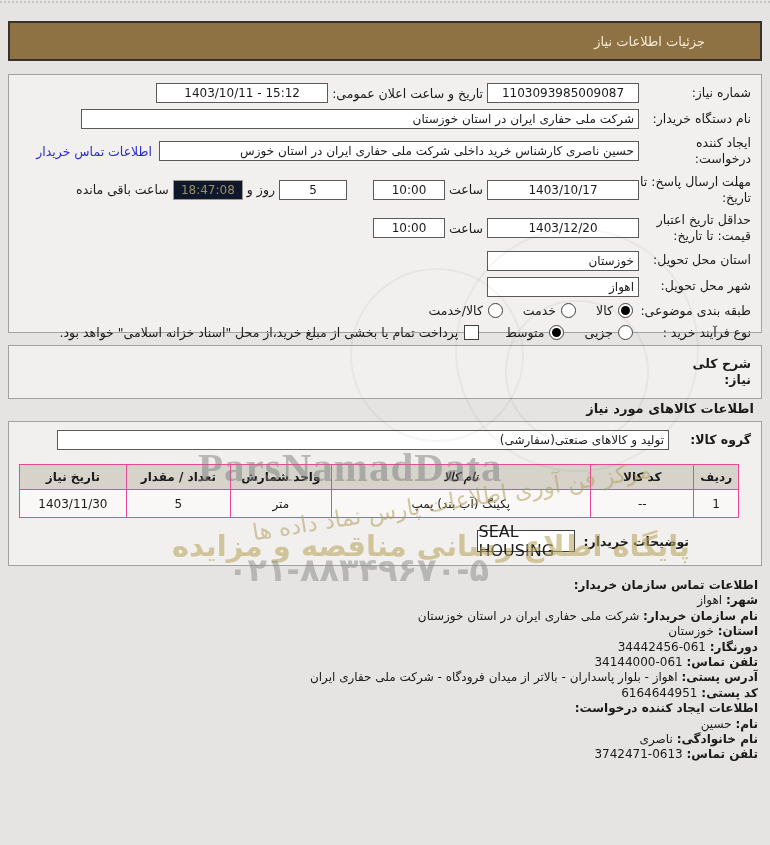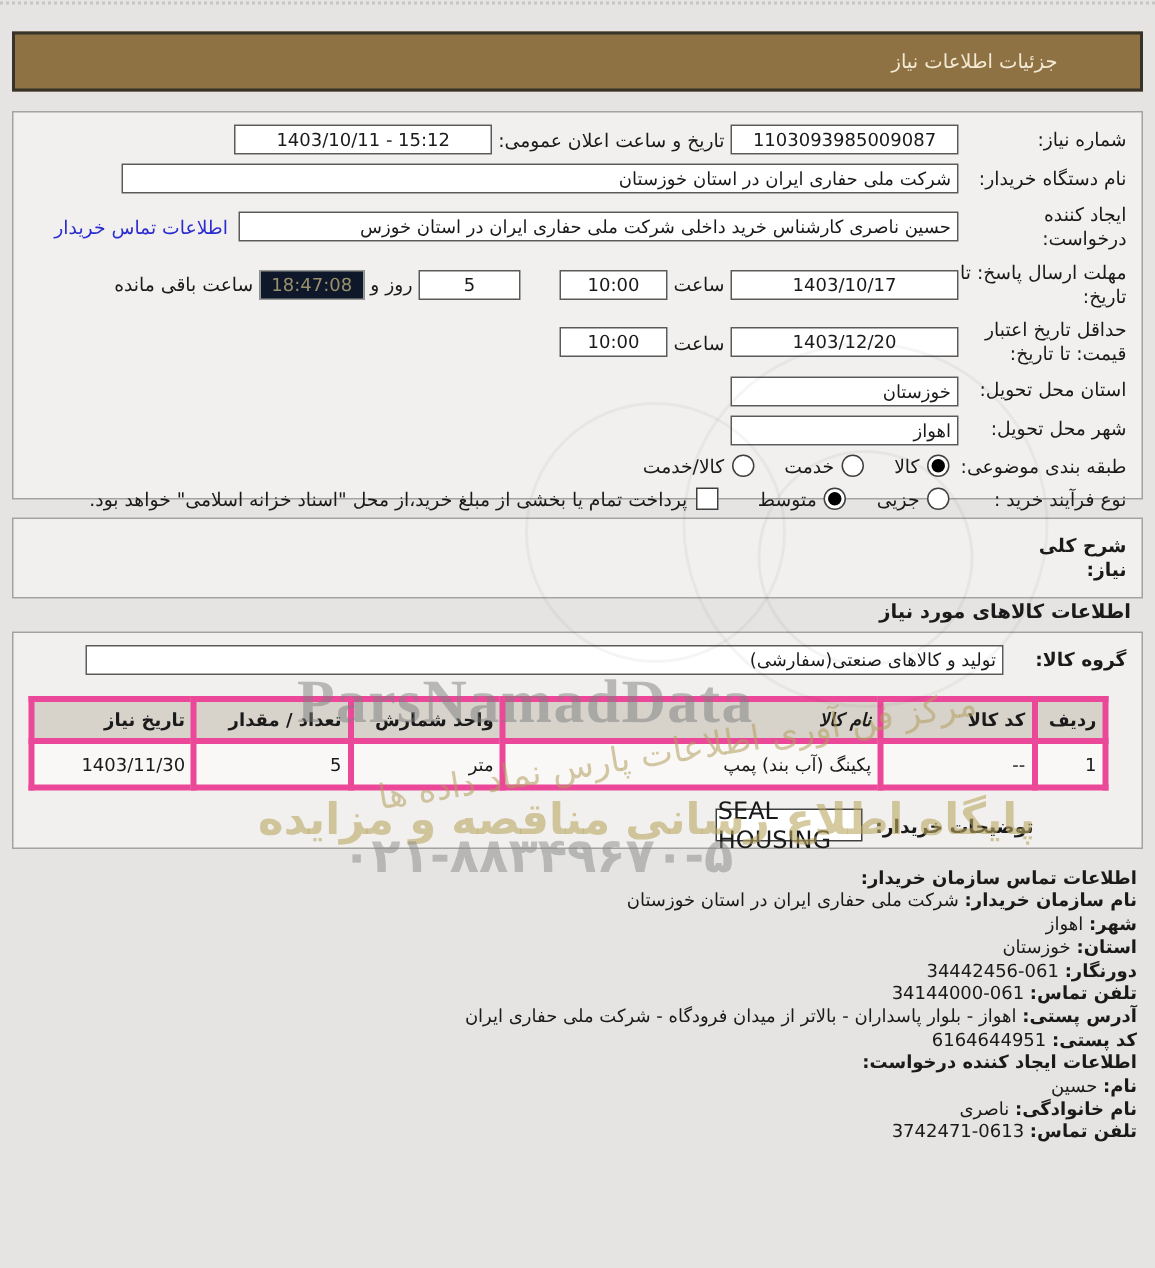--- a/index.html
+++ b/index.html
@@ -41,21 +41,21 @@
       display:inline-block;position:relative;flex:none;margin-left:5px;}
   .rd.on::after{content:"";position:absolute;inset:2px;background:#000;border-radius:50%;}
   .cb{width:13px;height:13px;border:1px solid #3f3f3f;background:#fff;display:inline-block;flex:none;margin-left:6px;}
   .optlbl{margin-left:20px;white-space:nowrap;}
   .descbox{
     flex:1;background:#fff;border:1px solid #5a5a5a;margin-left:28px;margin-right:8px;
     padding:3px 7px;font-size:12px;line-height:1.6;min-height:36px;
   }
   .sect-title{position:absolute;top:401px;right:16px;font-weight:bold;font-size:13px;}
   table{border-collapse:collapse;margin:14px 12px 0 0;}
-  th,td{border:4px solid #ec4899;text-align:right;font-size:12px;padding:0 4px;}
+  th,td{border:1px solid #ec4899;text-align:center;font-size:12px;padding:0 4px;}
   th{background:#d7d3cb;height:24px;font-weight:bold;}
   td{background:#f9f8f6;height:27px;font-weight:normal;}
   .col-r{width:36px;}.col-code{width:100px;}.col-name{width:268px;font-style:italic;}
   .col-unit{width:95px;}.col-qty{width:100px;margin-top:20px;}.col-date{width:100px;}
   .notesbox{background:#fff;border:1px solid #3f3f3f;height:22px;width:98px;box-sizing:border-box;
     display:flex;align-items:center;justify-content:center;font-size:16px;direction:ltr;}
   .contact{position:absolute;top:578px;right:12px;left:12px;line-height:15.4px;font-size:12px;}
   .contact .ttl{font-weight:bold;}
   .wm{position:absolute;pointer-events:none;z-index:40;white-space:nowrap;}
   .wm-brand{top:443px;left:198px;font-size:41px;font-weight:bold;color:rgba(125,125,125,0.5);
@@ -191,22 +191,22 @@
   </table>
 
   <div class="row" style="margin-top:12px">
     <span class="b" style="margin-right:62px;margin-left:8px">توضیحات خریدار:</span>
     <div class="notesbox">SEAL HOUSING</div>
   </div>
 </div>
 
 <div class="contact">
   <div class="ttl">اطلاعات تماس سازمان خریدار:</div>
+  <div><span class="b">شهر:</span> <span>اهواز</span></div>
   <div><span class="b">نام سازمان خریدار:</span> <span>شرکت ملی حفاری ایران در استان خوزستان</span></div>
-  <div><span class="b">شهر:</span> <span>اهواز</span></div>
   <div><span class="b">استان:</span> <span>خوزستان</span></div>
   <div><span class="b">دورنگار:</span> <span class="ltr" style="display:inline-block">34442456-061</span></div>
   <div><span class="b">تلفن تماس:</span> <span class="ltr" style="display:inline-block">34144000-061</span></div>
   <div><span class="b">آدرس پستی:</span> <span>اهواز - بلوار پاسداران - بالاتر از میدان فرودگاه - شرکت ملی حفاری ایران</span></div>
   <div><span class="b">کد پستی:</span> <span class="ltr" style="display:inline-block">6164644951</span></div>
   <div class="ttl">اطلاعات ایجاد کننده درخواست:</div>
   <div><span class="b">نام:</span> <span>حسین</span></div>
   <div><span class="b">نام خانوادگی:</span> <span>ناصری</span></div>
   <div><span class="b">تلفن تماس:</span> <span class="ltr" style="display:inline-block">3742471-0613</span></div>
 </div>

